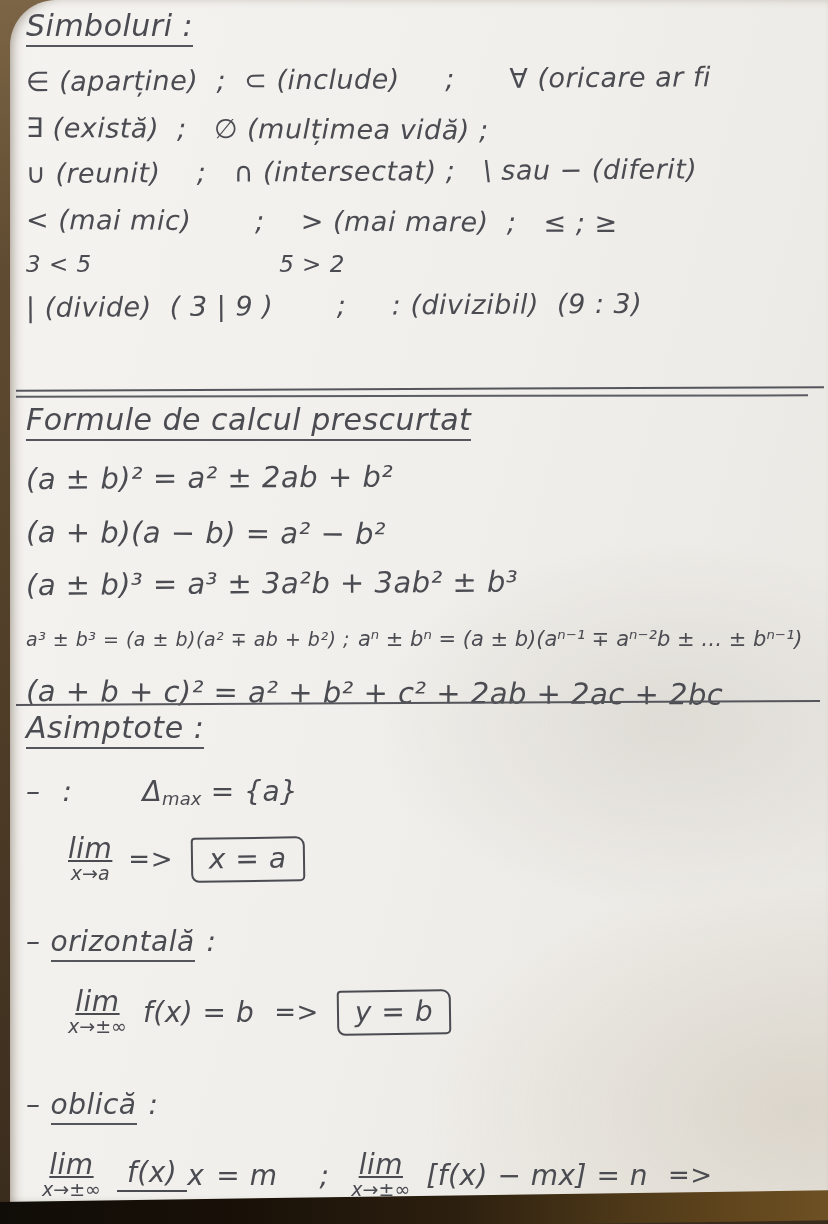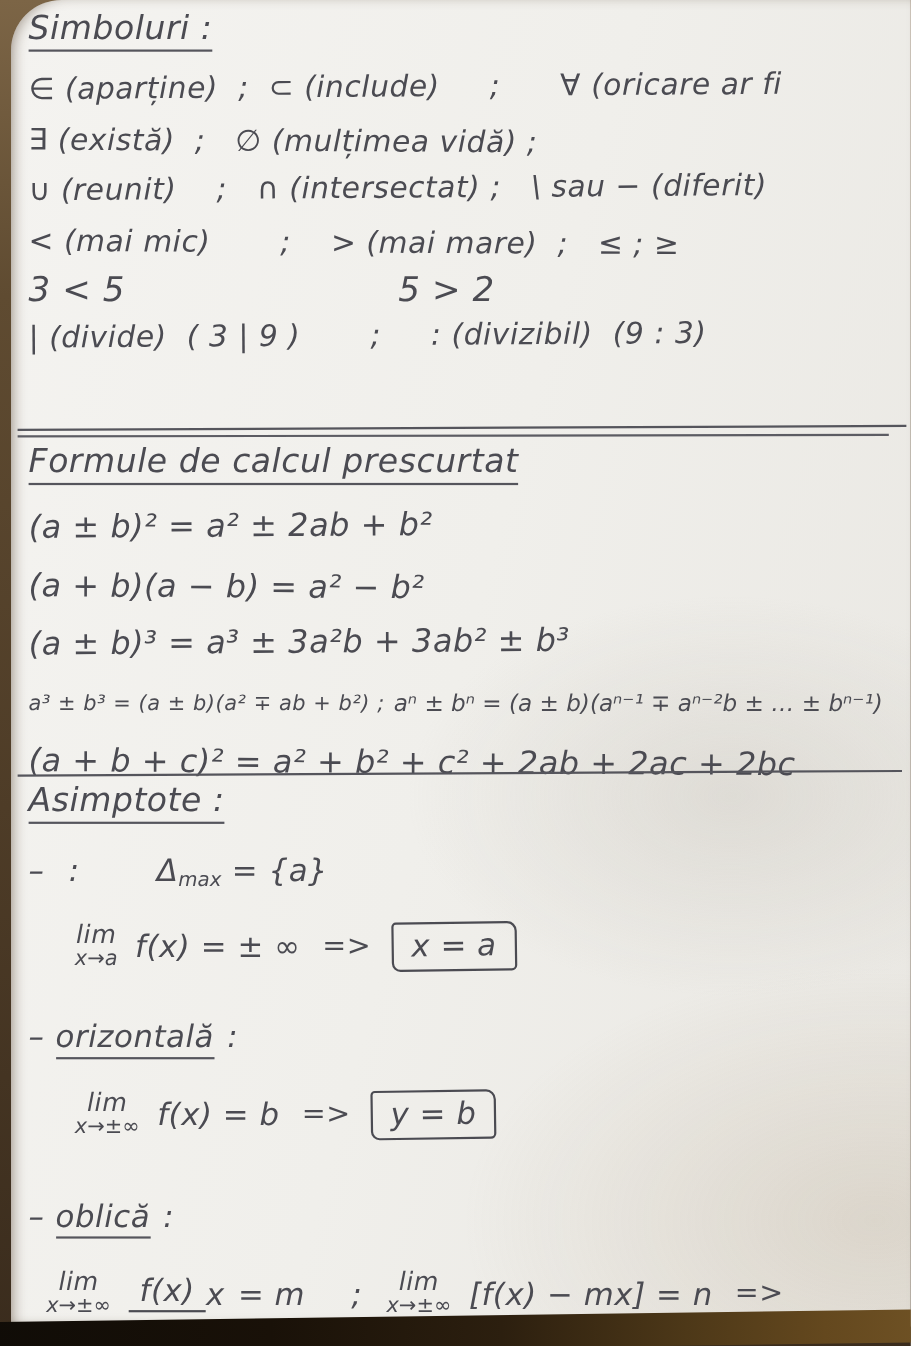--- a/index.html
+++ b/index.html
@@ -21,21 +21,21 @@
       radial-gradient(ellipse 520px 320px at 96% 92%, rgba(170,150,120,.22), transparent 72%);
   }
   .content {
     position:absolute; inset:0; color:#4b4b52; font-style:italic; letter-spacing:.5px;
   }
   
   .sec-simboluri { position:absolute; top:8px; left:26px; right:6px; }
   .hand-title { display:inline-block; font-size:30px; padding-bottom:2px;
                 border-bottom:2.5px solid #55555c; margin:0 0 12px 0; font-weight:400; }
   .sym-line { font-size:27px; line-height:46px; white-space:pre; }
-  .sym-line.small { font-size:31px; line-height:42px; }
+  .sym-line.small { font-size:23px; line-height:42px; }
   .tilt-a { transform:rotate(-0.4deg); transform-origin:left; }
   .tilt-b { transform:rotate(0.3deg); transform-origin:left; }
   
   .rule { position:absolute; border-top:2.5px solid #55555c; }
   .rule-1 { top:388px; left:16px; right:4px; height:9px; transform:rotate(-0.25deg); }
   .rule-1::after { content:""; position:absolute; top:5px; left:0; right:2%;
                    border-top:2px solid #5c5c63; transform:rotate(0.15deg); }
   .rule-2 { top:702px; left:16px; right:8px; transform:rotate(-0.3deg); }
   
   .sec-formule { position:absolute; top:402px; left:26px; right:4px; }
@@ -47,21 +47,21 @@
   .sec-asimptote { position:absolute; top:710px; left:26px; right:20px; }
   .asym-label { display:flex; align-items:baseline; font-size:28px; }
   .asym-label .dash { margin-right:10px; }
   .asym-word { border-bottom:2.5px solid #55555c; padding-bottom:2px; }
   .asym-label .colon { margin-left:12px; }
   .vert-row { display:flex; align-items:baseline; margin-top:14px; }
   .delta-part { margin-left:70px; font-size:28px; }
   .delta-sub { font-size:18px; vertical-align:-4px; letter-spacing:0; }
   .lim-row { display:flex; align-items:center; font-size:28px; margin-left:42px; margin-top:14px; min-height:72px; }
   .lim { display:inline-flex; flex-direction:column; align-items:center; line-height:1.05; margin-right:16px; }
-  .lim-word { font-size:23px; }
+  .lim-word { font-size:28px;text-decoration:underline; }
   .lim-sub { font-size:19px; letter-spacing:0; }
   .expr { margin-right:20px; white-space:pre; }
   .arrow { margin-right:18px; font-size:26px; }
   .boxed { display:inline-block; border:2.5px solid #4b4b52; padding:3px 16px 5px;
            border-radius:4px 9px 5px 8px; transform:rotate(-0.8deg); font-size:28px; white-space:pre; }
   .frac { display:inline-flex; align-items:center; margin:0 12px 0 0; line-height:1.1; }
   .frac .num { padding:0 10px 2px; border-bottom:2.5px solid #4b4b52; }
   .frac .den { padding-top:2px; }
   .sep { margin:0 22px; }
   .orz-label { margin-top:30px; }
@@ -115,21 +115,20 @@
           <span class="colon">:</span>
         </span>
         <span class="delta-part"><span>Δ</span><span class="delta-sub">max</span><span> = {a}</span></span>
       </div>
 
       <div class="lim-row">
         <span class="lim">
           <span class="lim-word">lim</span>
           <span class="lim-sub">x→a</span>
         </span>
-        <span class="expr">f(x) = ± ∞</span>
         <span class="arrow">=&gt;</span>
         <span class="boxed">x = a</span>
       </div>
 
       <div class="asym-label orz-label">
         <span class="dash">–</span>
         <span class="asym-word">orizontală</span>
         <span class="colon">:</span>
       </div>
 

